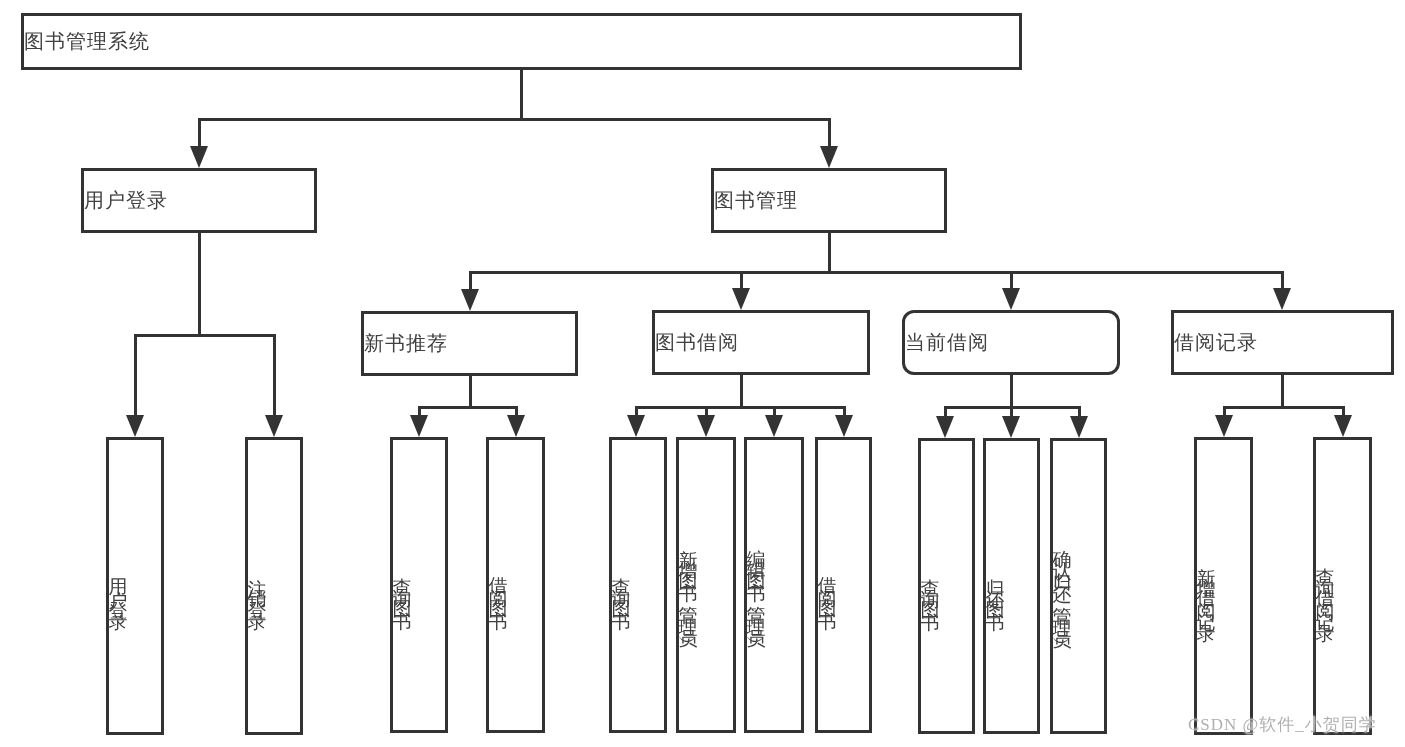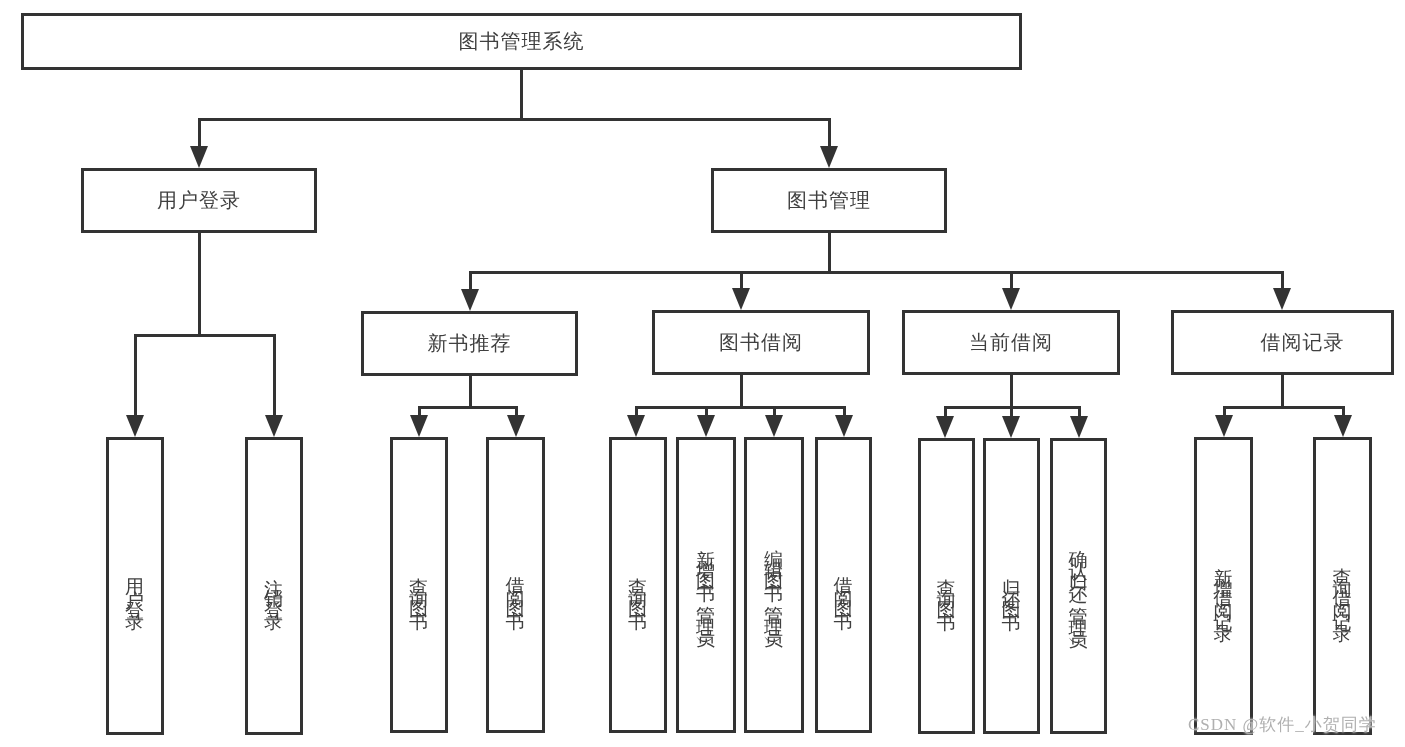--- a/index.html
+++ b/index.html
@@ -10,21 +10,20 @@
     overflow:hidden;
     font-family:"Liberation Sans","DejaVu Sans",sans-serif;
   }
   .node{
     position:absolute;
     box-sizing:border-box;
     border:3px solid #333;
     background:#fff;
     display:flex;
     align-items:center;
-    justify-content:center;
   }
   .node-label{
     color:#404040;
     font-size:20px;
     letter-spacing:1px;
     white-space:nowrap;
   }
   .node.vertical .node-label{
     writing-mode:vertical-rl;
     font-size:19px;
@@ -64,24 +63,24 @@
     </div>
     <div class="node" style="left: 361px; top: 311px; width: 217px; height: 65px;">
       <span class="node-label">新书推荐</span>
     </div>
     <div class="node" style="left: 711px; top: 168px; width: 236px; height: 65px;">
       <span class="node-label">图书管理</span>
     </div>
     <div class="node" style="left: 652px; top: 310px; width: 218px; height: 65px;">
       <span class="node-label">图书借阅</span>
     </div>
-    <div class="node" style="left: 902px; top: 310px; width: 218px; height: 65px;">
+    <div class="node" style="left: 902px; top: 310px; width: 218px; height: 65px; border-radius: 12px;">
       <span class="node-label">当前借阅</span>
     </div>
-    <div class="node" style="left: 1171px; top: 310px; width: 223px; height: 65px; padding-left: 40px;">
+    <div class="node" style="left: 1171px; top: 310px; width: 223px; height: 65px;">
       <span class="node-label">借阅记录</span>
     </div>
     <div class="node vertical" style="left: 106px; top: 437px; width: 58px; height: 298px;">
       <span class="node-label">用户登录</span>
     </div>
     <div class="node vertical" style="left: 245px; top: 437px; width: 58px; height: 298px;">
       <span class="node-label">注销登录</span>
     </div>
     <div class="node vertical" style="left: 390px; top: 437px; width: 58px; height: 296px;">
       <span class="node-label">查询图书</span>

